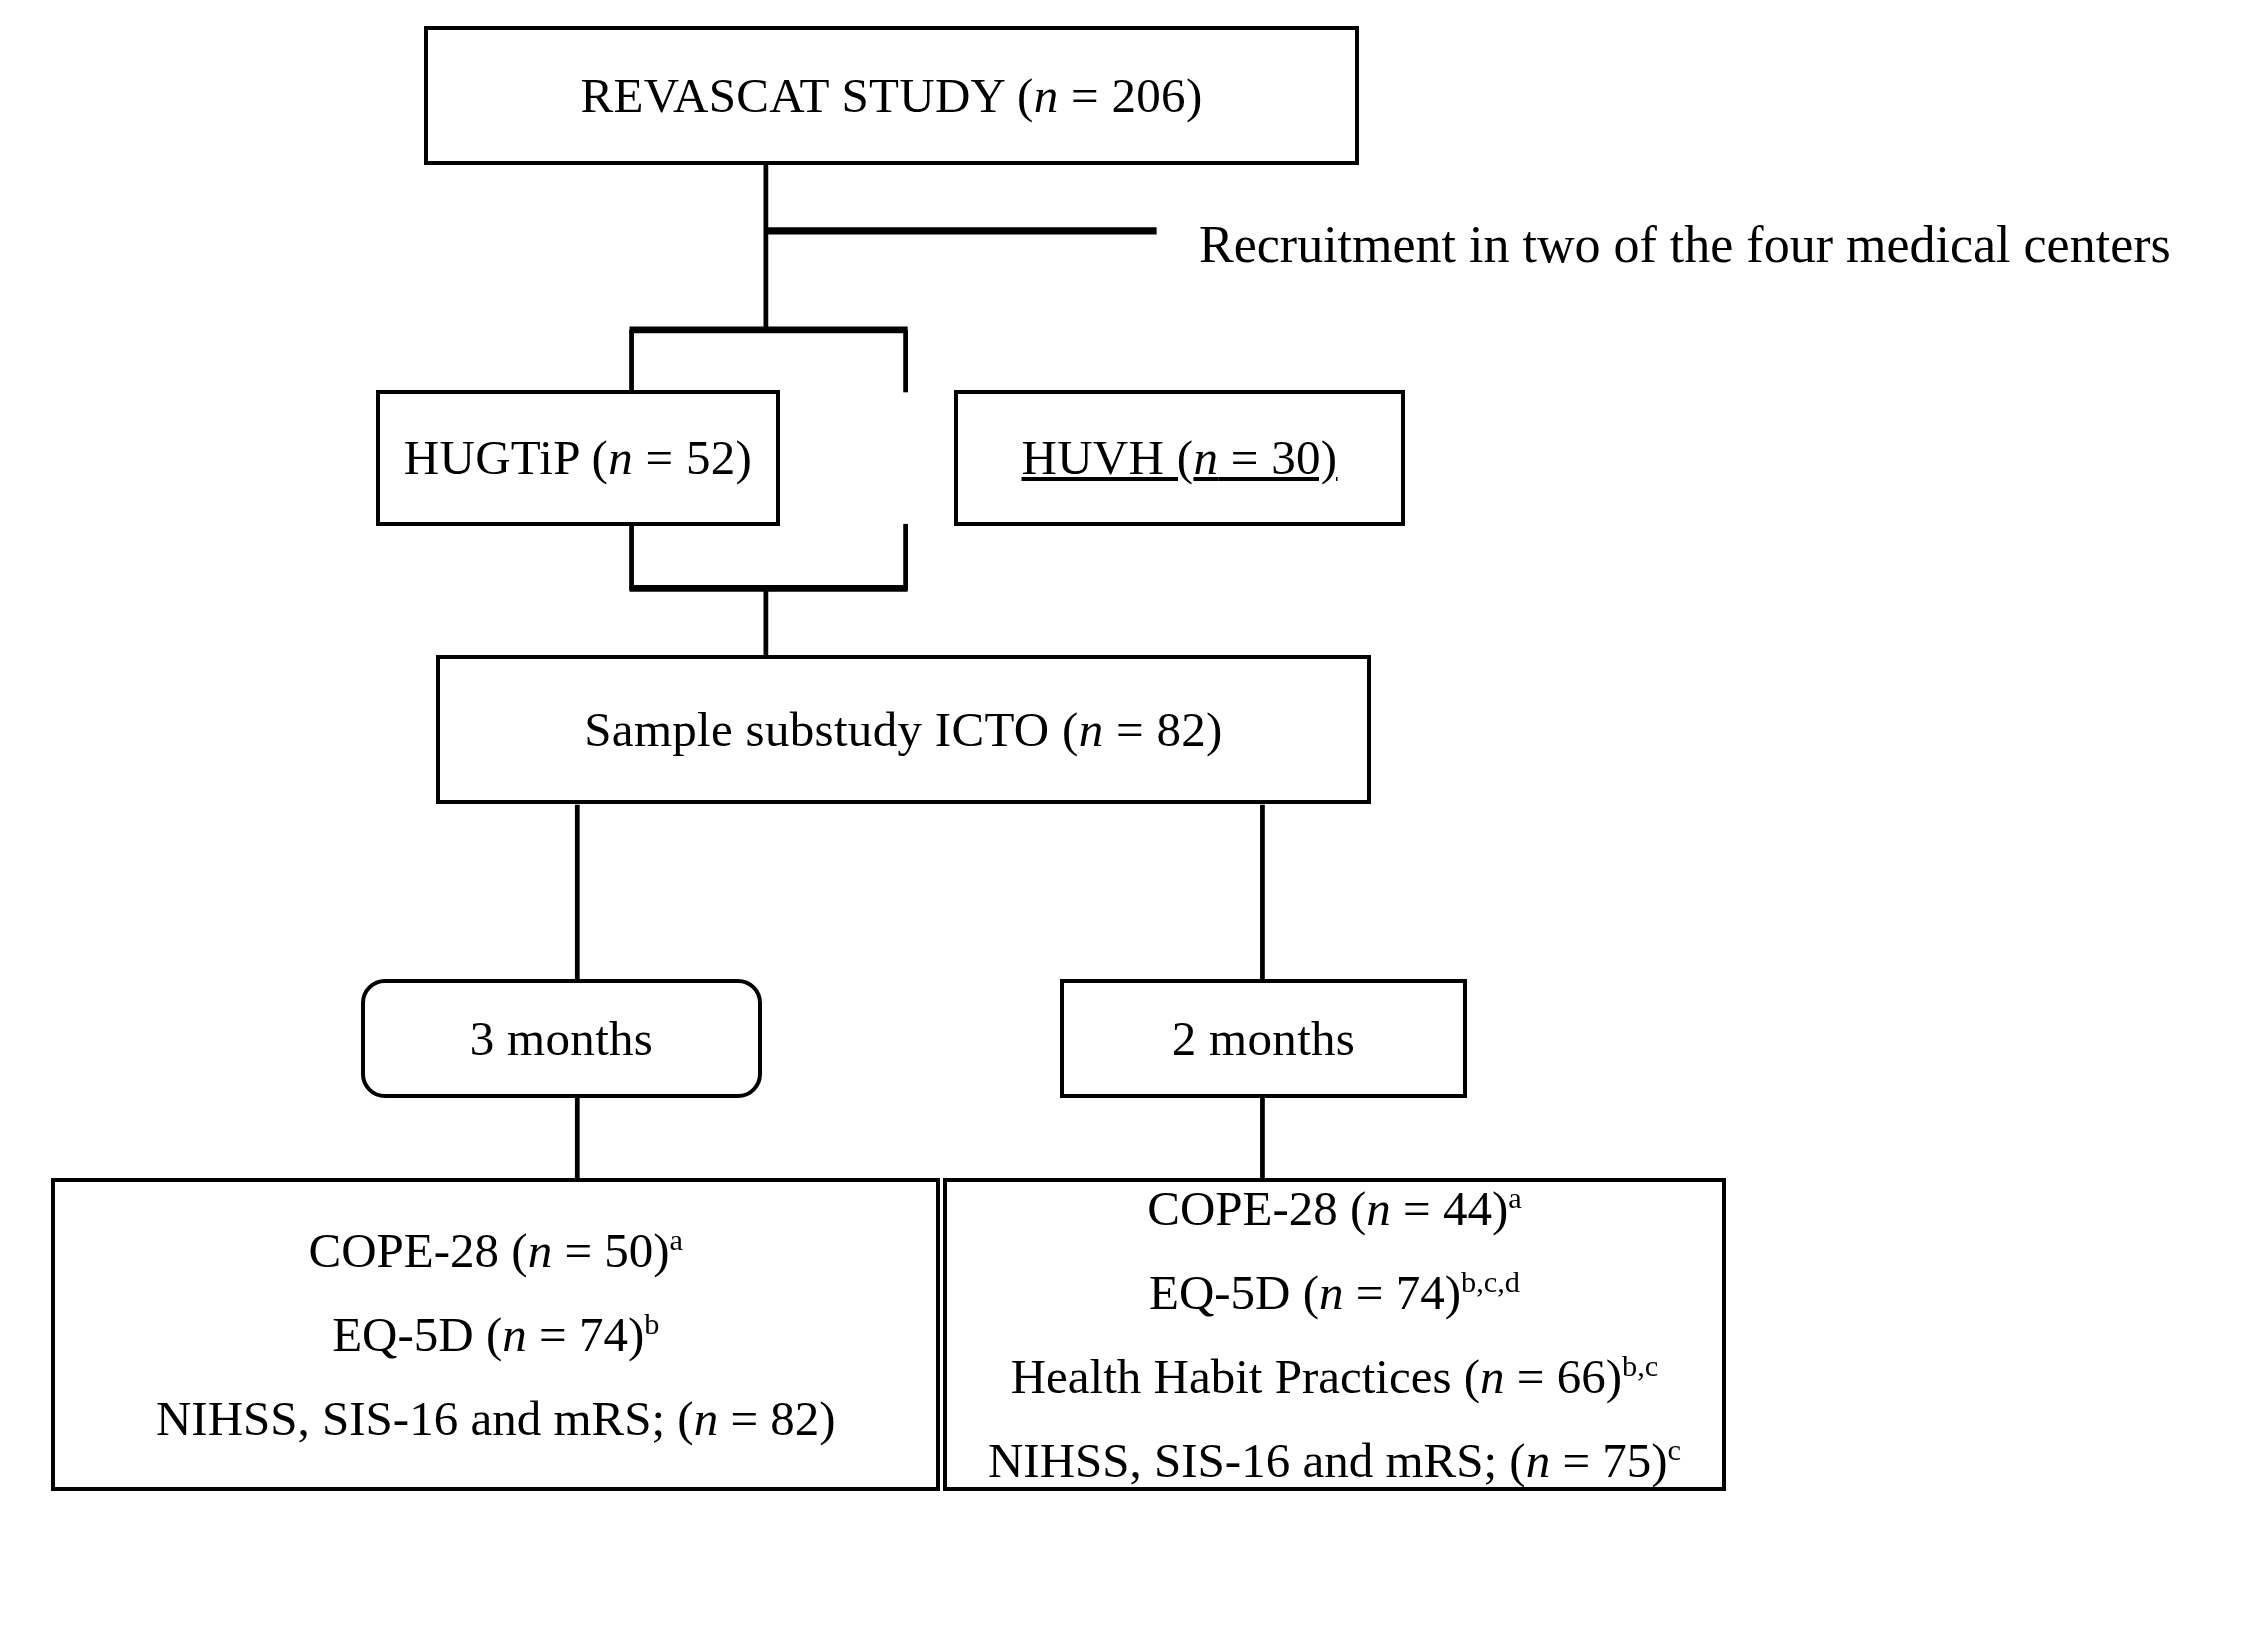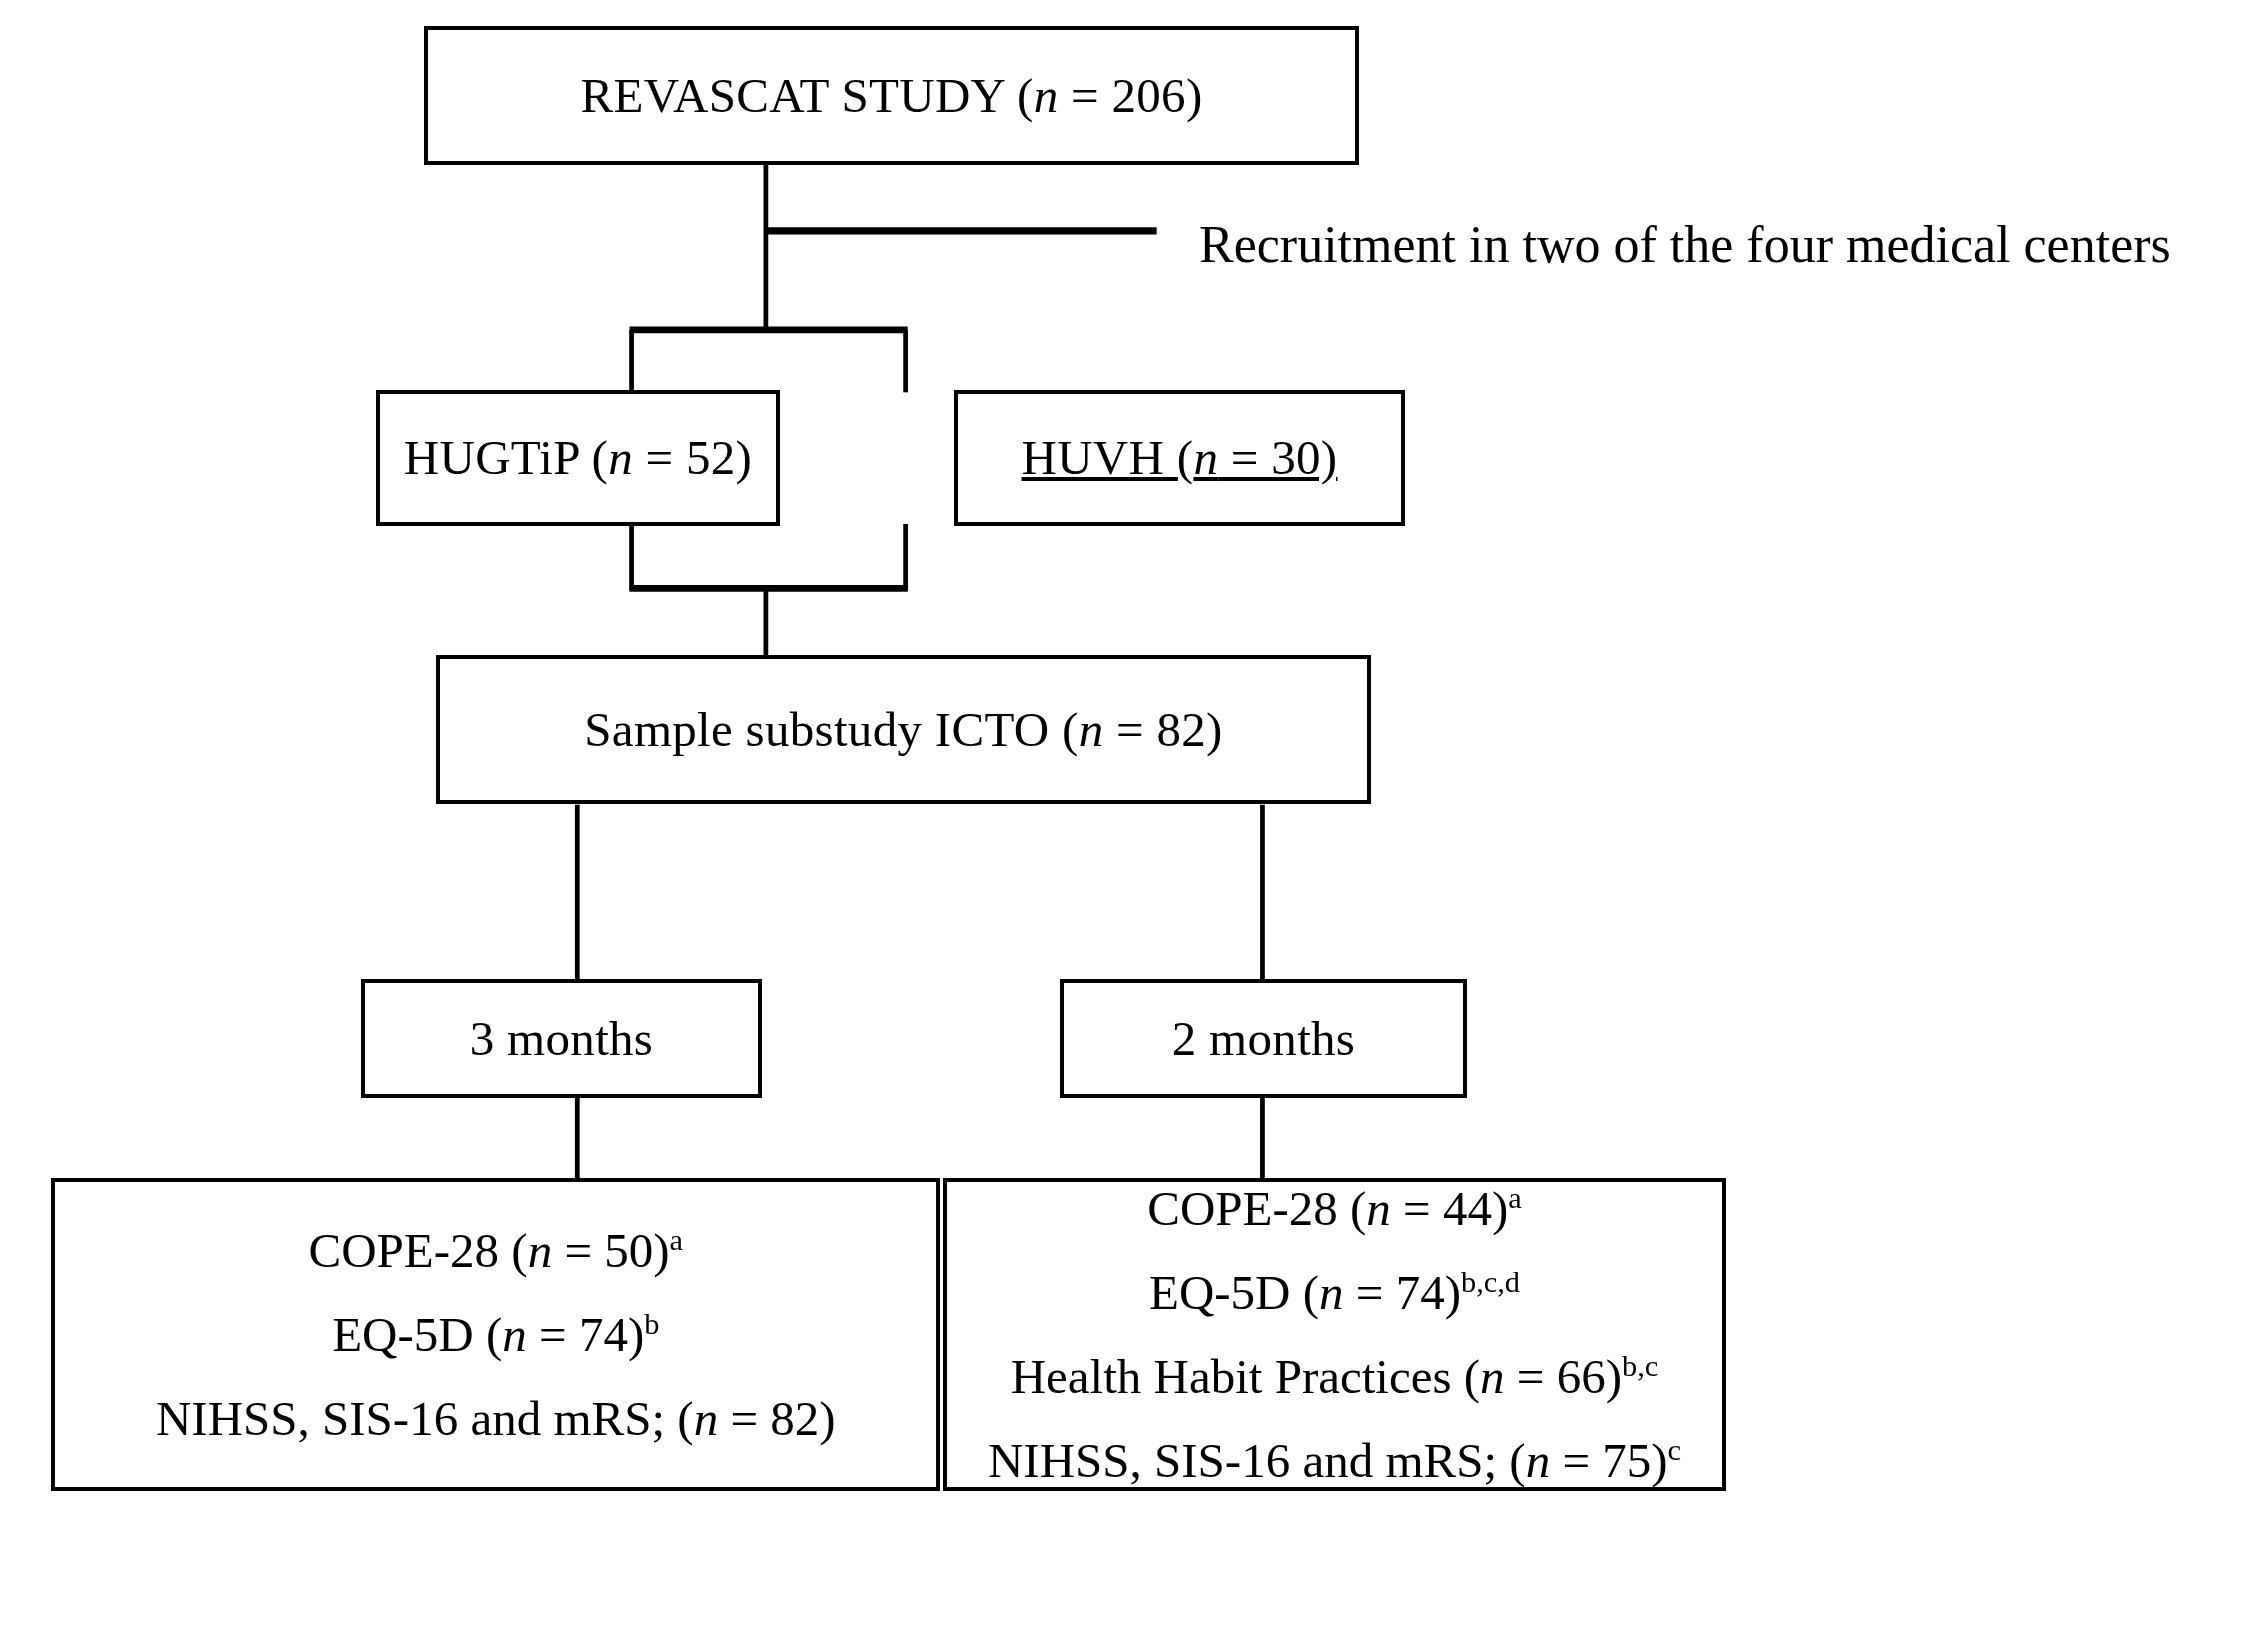--- a/index.html
+++ b/index.html
@@ -110,21 +110,21 @@
   </div>
 
   <div class="node-box" style="left:954px; top:390px; width:451px; height:136px;text-decoration:underline;">
     <div class="node-label"><span>HUVH (</span><span class="ital">n</span><span> = 30)</span></div>
   </div>
 
   <div class="node-box" style="left:436px; top:655px; width:935px; height:149px;">
     <div class="node-label"><span>Sample substudy ICTO (</span><span class="ital">n</span><span> = 82)</span></div>
   </div>
 
-  <div class="node-box" style="left:361px; top:979px; width:401px; height:119px;">
+  <div class="node-box" style="left:361px; top:979px; width:401px; height:119px;border-radius:24px;">
     <div class="node-label">3 months</div>
   </div>
 
   <div class="node-box" style="left:1060px; top:979px; width:407px; height:119px;">
     <div class="node-label">2 months</div>
   </div>
 
   <div class="node-box" style="left:18.3px; top:1178px; width:889px; height:313px;margin-left:33px;">
     <div class="node-line"><span>COPE-28 (</span><span class="ital">n</span><span> = 50)</span><sup>a</sup></div>
     <div class="node-line"><span>EQ-5D (</span><span class="ital">n</span><span> = 74)</span><sup>b</sup></div>

